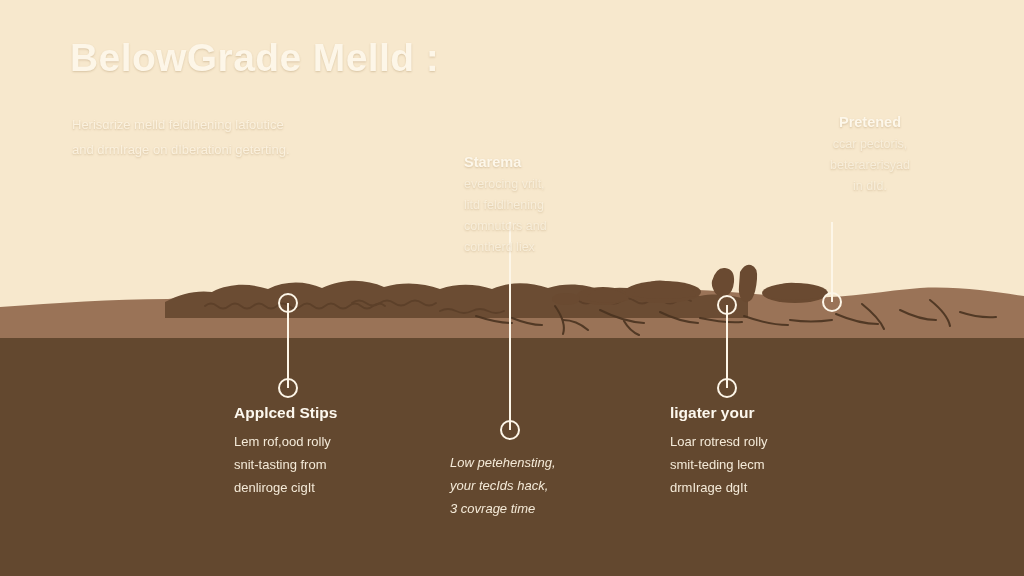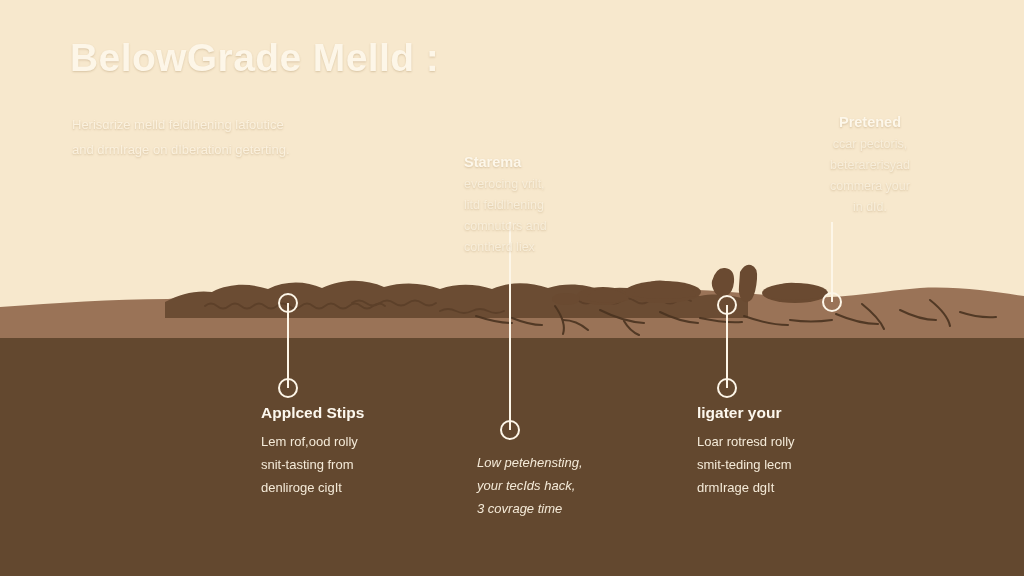--- a/index.html
+++ b/index.html
@@ -71,21 +71,20 @@
     color: #f8eeda;
     text-shadow: 0 1px 2px rgba(160,125,80,0.35);
   }
   #top-col-mid { left: 464px; top: 114px; margin-top: 40px; }
   #top-col-right { left: 790px; top: 114px; text-align: center; }
 
   
   .soil-col {
     position: absolute;
     width: 190px;
-    margin-left: 27px;
   }
   .soil-col .hd {
     display: block;
     font-size: 15.5px;
     font-weight: bold;
     color: #fdf8ee;
     margin-bottom: 8px;
   }
   .soil-col .ln {
     display: block;
@@ -230,21 +229,20 @@
     <span class="ln">everocing vrilt,</span>
     <span class="ln">litd feldlhening</span>
     <span class="ln">comnutors and</span>
     <span class="ln">contherd liex</span>
   </div>
 
   <div class="top-col" id="top-col-right">
     <span class="hd">Pretened</span>
     <span class="ln">ccar pectoris,</span>
     <span class="ln">beterarerisyad</span>
-    <span class="ln">commera your</span>
     <span class="ln">in dId.</span>
   </div>
 
   <div class="soil-col" id="soil-col-left">
     <span class="hd">Applced Stips</span>
     <span class="ln">Lem rof,ood rolly</span>
     <span class="ln">snit-tasting from</span>
     <span class="ln">denliroge cigIt</span>
   </div>
 

